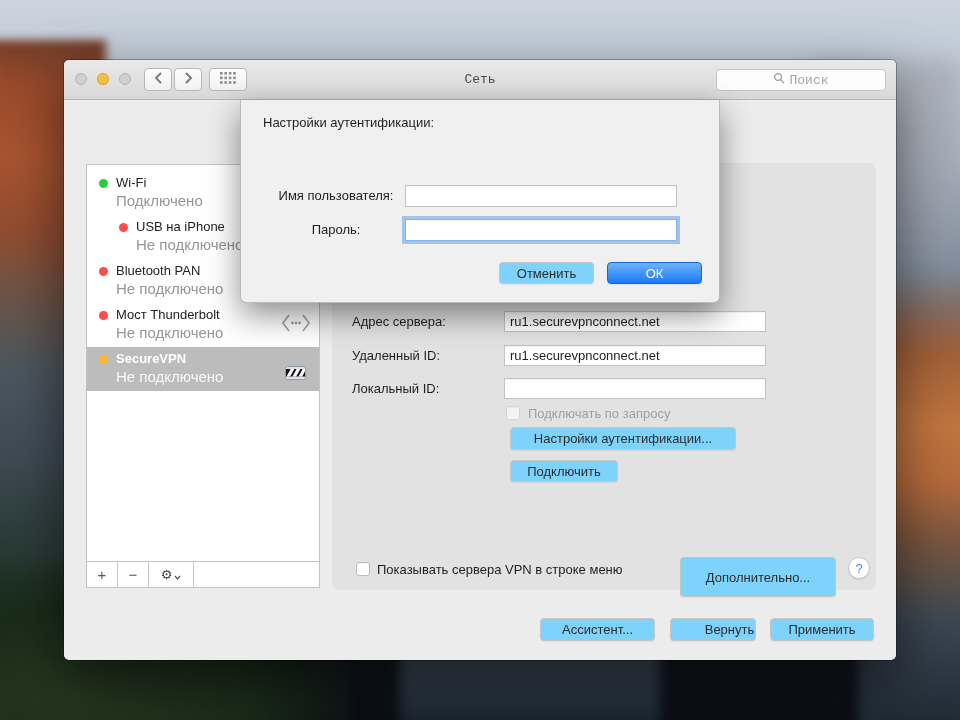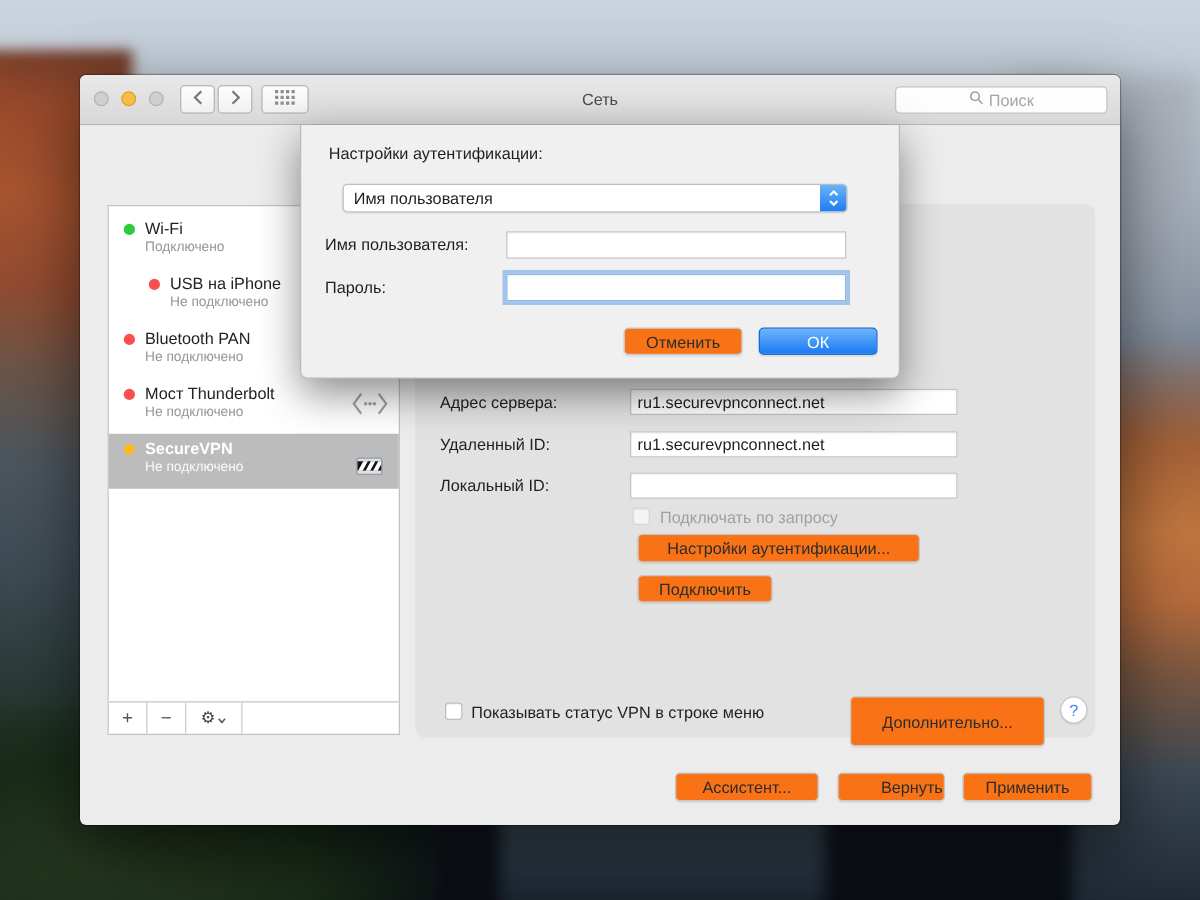--- a/index.html
+++ b/index.html
@@ -16,75 +16,75 @@
   .wall .mist-right{position:absolute;right:0;top:60px;width:150px;height:240px;filter:blur(10px);
     background:linear-gradient(180deg,rgba(170,176,184,.9),rgba(150,156,166,.5) 70%,rgba(150,156,166,0));}
   .wall .trees{position:absolute;left:-10px;bottom:-16px;width:360px;height:170px;filter:blur(4px);
     background:radial-gradient(ellipse at 25% 75%,#26381f 0%,#1a2c19 45%,rgba(10,16,10,0) 78%);}
   .wall .valley{position:absolute;left:400px;bottom:-8px;width:260px;height:100px;filter:blur(6px);opacity:.85;
     background:linear-gradient(180deg,#55636f,#31404d 60%,#1a2530);}
   
   .window{position:absolute;left:64px;top:60px;width:832px;height:600px;border-radius:5px;
     background:#ececec;box-shadow:0 22px 55px rgba(0,0,0,.55),0 0 0 1px rgba(0,0,0,.28);}
   .toolbar{position:absolute;left:0;top:0;width:832px;height:40px;border-radius:5px 5px 0 0;
-    background:linear-gradient(#e9e9e9,#d8d8d8);border-bottom:1px solid #b4b4b4;box-sizing:border-box;}
+    background:linear-gradient(#e9e9e9,#d8d8d8);border-bottom:1px solid #b4b4b4;box-sizing:border-box;font-family:Liberation Mono, monospace;}
   .tl{position:absolute;top:13px;width:12px;height:12px;border-radius:50%;box-sizing:border-box;}
   .tl.close{left:11px;background:#cfcfcf;border:1px solid #b4b4b4;}
   .tl.min{left:33px;background:#f7bd45;border:1px solid #dfa123;}
   .tl.zoom{left:55px;background:#cfcfcf;border:1px solid #b4b4b4;}
   .tbtn{position:absolute;top:8px;height:23px;box-sizing:border-box;background:linear-gradient(#fdfdfd,#f1f1f1);
     border:1px solid #b7b7b7;border-radius:4px;display:flex;align-items:center;justify-content:center;}
   .win-title{position:absolute;left:0;top:0;width:100%;height:40px;line-height:40px;text-align:center;
     font-size:13px;color:#4c4c4c;}
   .search{position:absolute;left:652px;top:9px;width:170px;height:22px;box-sizing:border-box;background:rgba(255,255,255,.92);
     border:1px solid #c3c3c3;border-radius:4px;display:flex;align-items:center;justify-content:center;gap:4px;}
   .search .ph{font-size:13px;color:#a5a5a5;}
   
   .sidebar{position:absolute;left:22px;top:104px;width:234px;height:424px;background:#fff;
     border:1px solid #c3c3c3;box-sizing:border-box;z-index:10;}
   .svc{position:absolute;left:0;width:232px;height:44px;}
   .svc .dot{position:absolute;left:12px;top:8px;width:9px;height:9px;border-radius:50%;}
   .dot.green{background:#2ec940;}.dot.red{background:#fb4e4e;}.dot.orange{background:#fdb827;}
   .svc .nm{position:absolute;left:29px;top:4px;font-size:13px;color:#222;}
-  .svc .st{position:absolute;left:29px;top:21px;font-size:11px;color:#969696;}
+  .svc .st{position:absolute;left:29px;top:21px;font-size:15px;color:#969696;}
   .svc.sel{background:#bcbcbc;}
   .svc.sel .nm{color:#fff;font-weight:bold;}.svc.sel .st{color:rgba(255,255,255,.92);}
   .svc .ricon{position:absolute;right:8px;top:7px;}
   .side-tools{position:absolute;left:0;bottom:0;width:232px;height:25px;border-top:1px solid #c3c3c3;
     display:flex;align-items:stretch;}
   .side-tools .tool{border-right:1px solid #c9c9c9;display:flex;align-items:center;justify-content:center;
     color:#555;font-size:15px;}
   .gearglyph{font-family:"DejaVu Sans",sans-serif;font-size:13px;color:#444;}
   
   .panel{position:absolute;left:268px;top:103px;width:544px;height:427px;border-radius:8px;background:#e2e2e2;z-index:5;}
   .flabel{position:absolute;font-size:13px;color:#1f1f1f;width:150px;text-align:left;left:20px;}
   input.field{position:absolute;box-sizing:border-box;height:21px;border:1px solid #c2c2c2;background:#fff;
     font-family:inherit;font-size:13px;color:#1f1f1f;padding:0 5px;box-shadow:inset 0 1px 1px rgba(0,0,0,.05);outline:none;}
   .cb{position:absolute;width:14px;height:14px;box-sizing:border-box;background:#fff;border:1px solid #bdbdbd;
     border-radius:3px;box-shadow:inset 0 1px 1px rgba(0,0,0,.05);}
   .cb.disabled{background:#f4f4f4;border-color:#d5d5d5;}
   .cblabel{position:absolute;font-size:13px;color:#1f1f1f;}
   .cblabel.dim{color:#a0a0a0;}
-  .btn{position:absolute;box-sizing:border-box;background:#f97316;border:1px solid #c6c6c6;border-radius:4px;
+  .btn{position:absolute;box-sizing:border-box;background:#7dd3fc;border:1px solid #c6c6c6;border-radius:4px;
     box-shadow:0 1px 1px rgba(0,0,0,.07);font-size:13px;color:#2c2c2c;text-align:center;
     display:flex;align-items:center;justify-content:center;}
   .help{position:absolute;width:22px;height:22px;border-radius:50%;background:#fff;border:1px solid #c6c6c6;
     box-sizing:border-box;box-shadow:0 1px 1px rgba(0,0,0,.07);display:flex;align-items:center;justify-content:center;
     font-size:13px;color:#4a86f0;}
   
   .sheet{position:absolute;left:176px;top:40px;width:480px;height:203px;background:#f0f0f0;
     border:1px solid rgba(0,0,0,.22);border-top:none;box-sizing:border-box;border-radius:0 0 6px 6px;
     box-shadow:0 12px 32px rgba(0,0,0,.45);z-index:50;}
   .sheet .heading{position:absolute;left:22px;top:15px;font-size:13px;color:#1f1f1f;}
   .popup{position:absolute;left:33px;top:47px;width:404px;height:23px;box-sizing:border-box;background:#fff;
     border:1px solid #bdbdbd;border-radius:4px;box-shadow:0 1px 1px rgba(0,0,0,.06);}
   .popup .val{position:absolute;left:8px;top:0;line-height:21px;font-size:13px;color:#1f1f1f;}
   .popup .cap{position:absolute;right:0;top:0;bottom:0;width:21px;border-radius:0 3px 3px 0;
     background:linear-gradient(#6ab2f8,#1d7ef3);display:flex;align-items:center;justify-content:center;}
-  .sheet .slabel{position:absolute;left:0;width:158px;text-align:left;font-size:13px;color:#1f1f1f;padding-left:19px;}
+  .sheet .slabel{position:absolute;left:16px;width:158px;text-align:center;font-size:13px;color:#1f1f1f;}
   .sheet input.sfield{position:absolute;left:164px;width:272px;height:22px;}
   .sheet input.focused{border:1px solid #8ab4e8;box-shadow:0 0 0 3px rgba(120,172,230,.65),inset 0 1px 1px rgba(0,0,0,.04);}
   .btn-primary{background:linear-gradient(#6db3fa,#1a7bf4);border:1px solid #1668d6;color:#fff;}
   
 </style>
 </head>
 <body>
 
 <div class="stage">
   <div class="wall">
@@ -232,21 +232,21 @@
       <span class="cblabel dim" style="left:196px;top:243px;">Подключать по запросу</span>
 
       <div class="btn" style="left:178px;top:264px;width:226px;height:23px;">
         <span>Настройки аутентификации...</span>
       </div>
       <div class="btn" style="left:178px;top:297px;width:108px;height:22px;">
         <span>Подключить</span>
       </div>
 
       <span class="cb" style="left:24px;top:399px;"></span>
-      <span class="cblabel" style="left:45px;top:399px;">Показывать статус VPN в строке меню</span>
+      <span class="cblabel" style="left:45px;top:399px;">Показывать сервера VPN в строке меню</span>
       <div class="btn" style="left:348px;top:394px;width:156px;height:40px;">
         <span>Дополнительно...</span>
       </div>
       <div class="help" style="left:516px;top:394px;">
         <span>?</span>
       </div>
     </div>
 
     <div class="btn" style="left:476px;top:558px;width:115px;height:23px;">
       <span>Ассистент...</span>
@@ -254,29 +254,20 @@
     <div class="btn" style="left:606px;top:558px;width:86px;height:23px;padding-left:33px;">
       <span>Вернуть</span>
     </div>
     <div class="btn" style="left:706px;top:558px;width:104px;height:23px;">
       <span>Применить</span>
     </div>
 
     <div class="sheet">
       <div class="heading">Настройки аутентификации:</div>
 
-      <div class="popup">
-        <span class="val">Имя пользователя</span>
-        <span class="cap">
-          <svg width="10" height="15" viewBox="0 0 10 15">
-            <polyline points="2,5.2 5,2.2 8,5.2" fill="none" stroke="#fff" stroke-width="1.7"></polyline>
-            <polyline points="2,9.8 5,12.8 8,9.8" fill="none" stroke="#fff" stroke-width="1.7"></polyline>
-          </svg>
-        </span>
-      </div>
 
       <span class="slabel" style="top:88px;">Имя пользователя:</span>
       <input class="field sfield" style="top: 85px;" value="">
 
       <span class="slabel" style="top:122px;">Пароль:</span>
       <input class="field sfield focused" style="top: 119px;" value="">
 
       <div class="btn" style="left:258px;top:162px;width:95px;height:22px;">
         <span>Отменить</span>
       </div>

